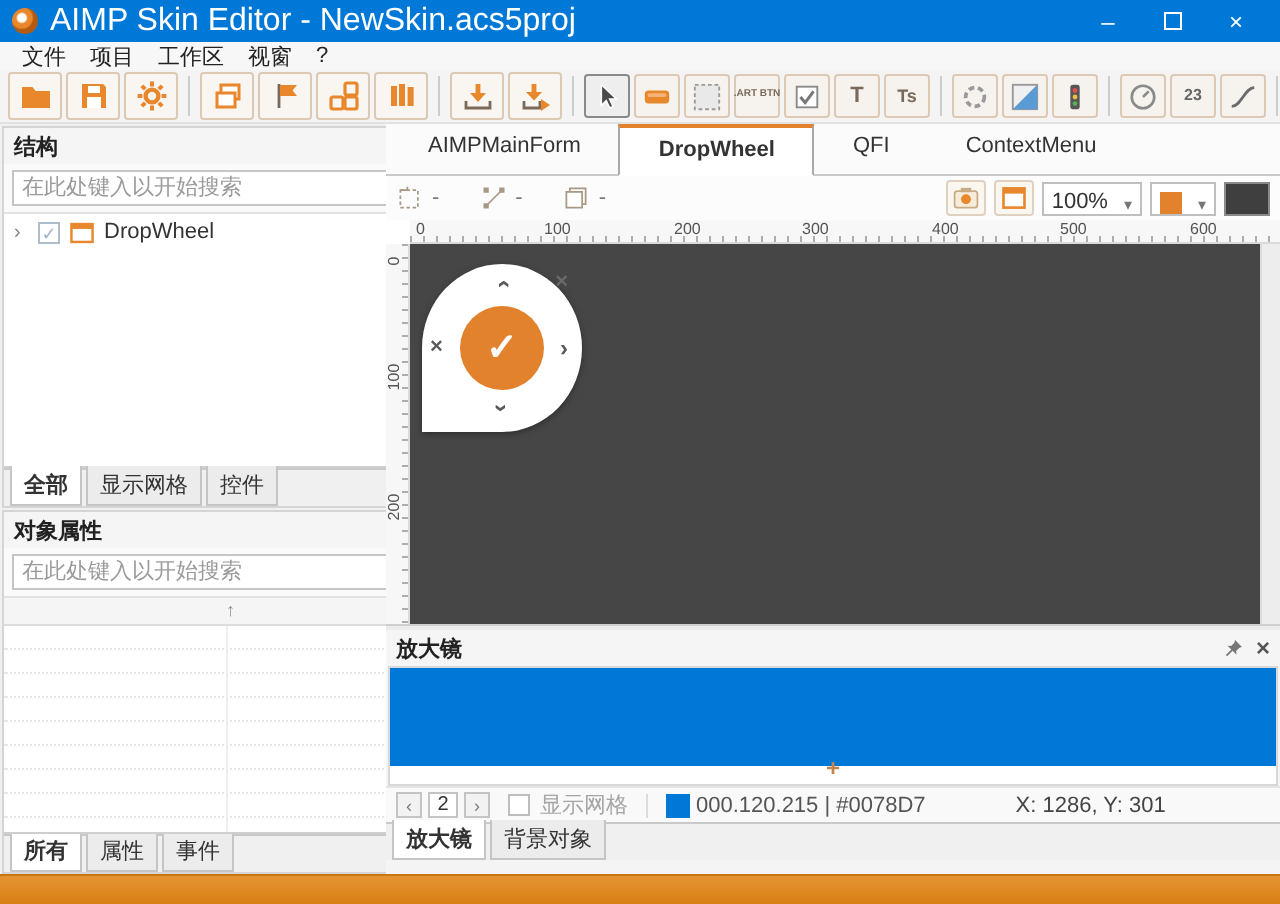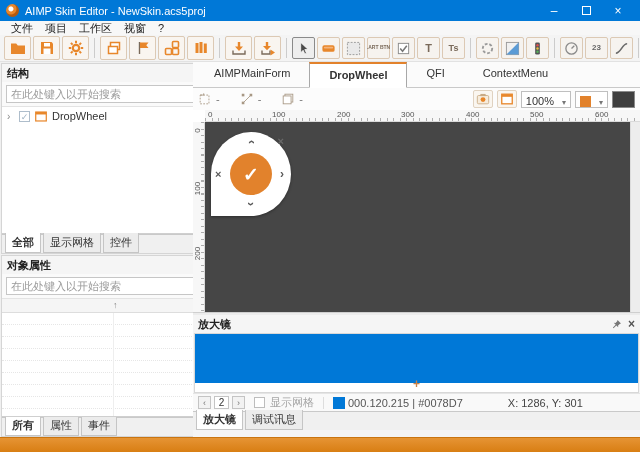--- a/index.html
+++ b/index.html
@@ -3,21 +3,21 @@
 <meta charset="utf-8">
 <style>
   *{margin:0;padding:0;box-sizing:border-box}
   html,body{width:640px;height:452px;overflow:hidden}
   body{font-family:"Liberation Sans",sans-serif;font-size:11px;color:#333;background:#f0f0f0;position:relative}
   svg{display:block}
 
   
   #titlebar{position:absolute;left:0;top:0;width:640px;height:21px;background:#0078D7;color:#fff;display:flex;align-items:center;padding:0 6px;gap:6px}
   #titlebar .app-icon{width:13px;height:13px;border-radius:50%;background:radial-gradient(circle at 38% 38%,#fff 0 2px,#E8872B 3px 5px,#B35A10 6px);flex:0 0 auto}
-  #titlebar .t-title{font-size:11px;white-space:nowrap}
+  #titlebar .t-title{font-size:16px;white-space:nowrap}
   .win-btns{margin-left:auto;display:flex;height:21px}
   .win-btn{width:32px;display:flex;align-items:center;justify-content:center;font-size:12px;color:#fff}
   .win-btn .maxbox{width:9px;height:9px;border:1px solid #fff}
 
   
   #menubar{position:absolute;left:0;top:21px;width:640px;height:14px;background:#f7f7f7;display:flex;align-items:center;padding:0 5px}
   .menu-item{padding:0 6px;color:#222;white-space:nowrap}
 
   
   #toolbar{position:absolute;left:0;top:35px;width:640px;height:27px;background:#f4f4f4;border-bottom:1px solid #e2e2e2;display:flex;align-items:center;padding:0 3px}
@@ -446,19 +446,19 @@
       <span class="spin-btn">›</span>
       <span class="cb"></span>
       <span class="grid-label">显示网格</span>
       <span class="vline"></span>
       <span class="blue-swatch"></span>
       <span>000.120.215 | #0078D7</span>
       <span class="coords">X: 1286, Y: 301</span>
     </div>
     <div class="bottom-tabs">
       <span class="btab active">放大镜</span>
-      <span class="btab">调试讯息</span>
+      <span class="btab">背景对象</span>
     </div>
     <div class="mag-filler"></div>
   </div>
 </div>
 
 <div id="statusbar"></div>
 
 </body></html>

